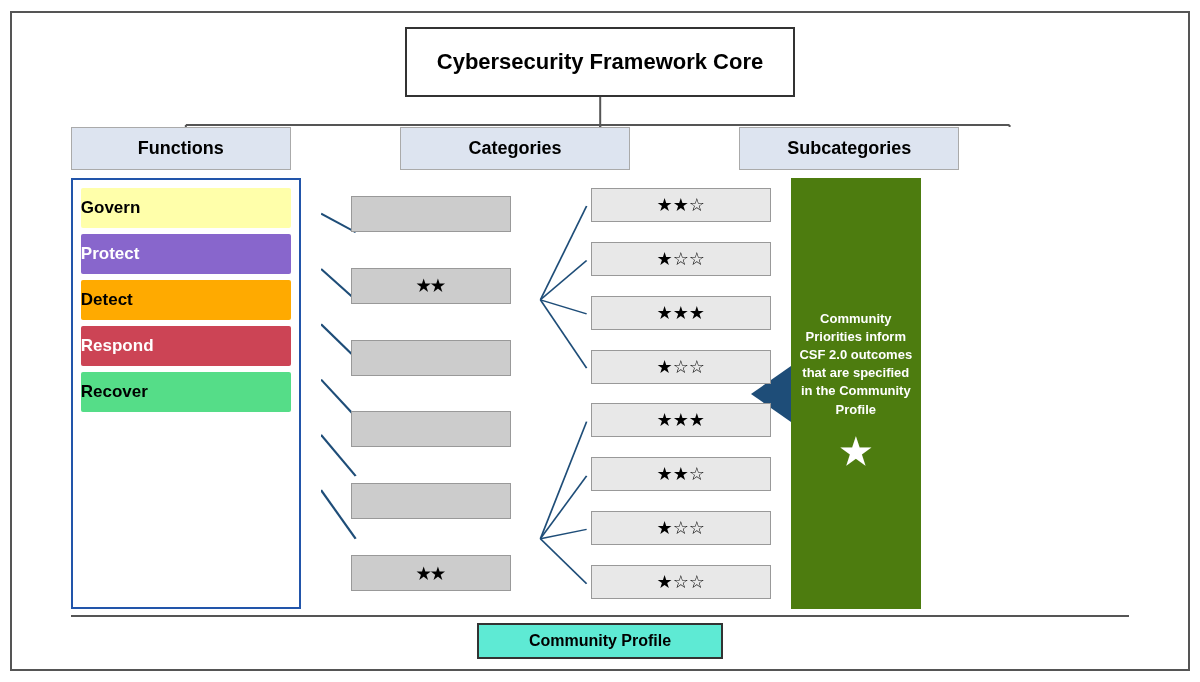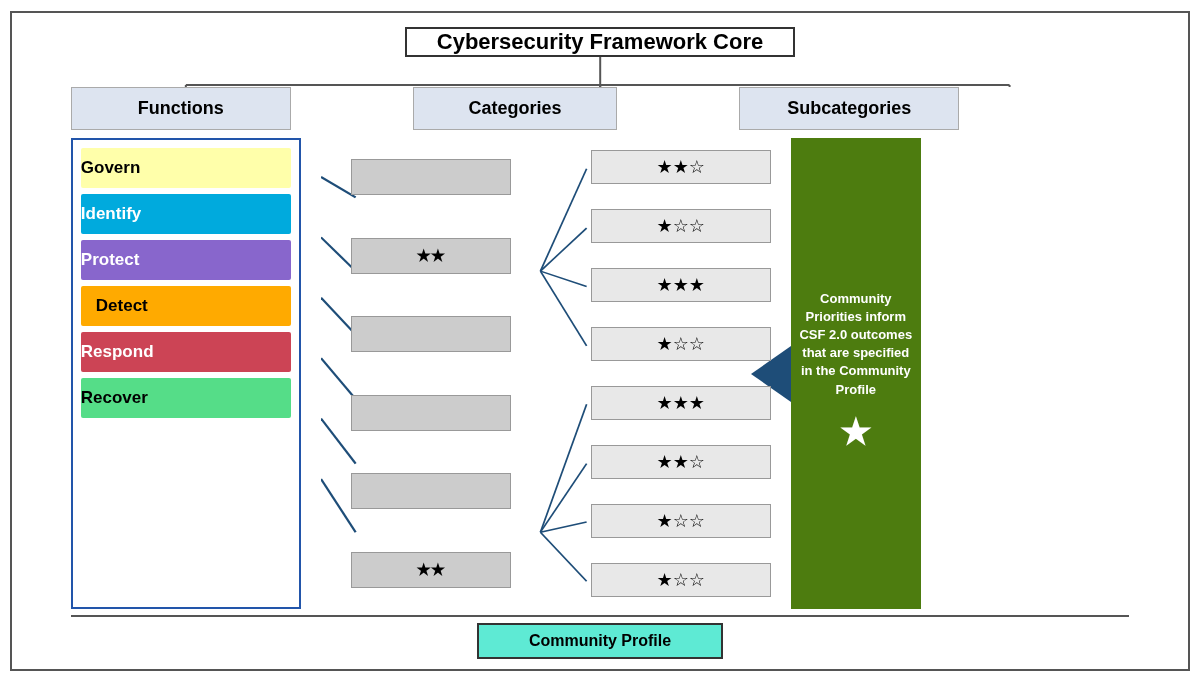--- a/index.html
+++ b/index.html
@@ -21,21 +21,21 @@
       position: relative;
       display: flex;
       flex-direction: column;
       align-items: center;
     }
 
     
     .title-box {
       border: 2px solid #333;
       background: white;
-      padding: 0 30px;
+      padding: 20px 30px;
       margin-top: 14px;
       font-size: 22px;
       font-weight: bold;
     }
 
     
     .headers-row {
       display: flex;
       width: 90%;
       justify-content: flex-end;
@@ -47,21 +47,21 @@
     .col-header {
       border: 1.5px solid #aaa;
       background: #dde4f0;
       text-align: center;
       font-size: 18px;
       font-weight: bold;
       padding: 10px 0;
     }
 
     .col-header.functions { width: 220px; }
-    .col-header.categories { width: 204px; }
+    .col-header.categories { width: 230px; }
     .col-header.subcategories { width: 220px; }
 
     
     .content-area {
       display: flex;
       width: 90%;
       margin: 0 auto;
       flex: 1;
       position: relative;
       margin-top: 8px;
@@ -82,21 +82,21 @@
       text-align: left;
       font-weight: bold;
       font-size: 17px;
       padding: 10px 0;
       border-radius: 2px;
     }
 
     .func-govern { background: #ffffaa; }
     .func-identify { background: #00aadd; color: white; }
     .func-protect { background: #8866cc; color: #ffffff; }
-    .func-detect { background: #ffaa00; padding-left: 15px; }
+    .func-detect { background: #ffaa00; }
     .func-respond { background: #cc4455; color: white; }
     .func-recover { background: #55dd88; }
 
     
     .middle-right {
       flex: 1;
       position: relative;
       display: flex;
       margin-left: 20px;
     }
@@ -260,21 +260,20 @@
     <div class="col-header categories">Categories</div>
     <div style="flex:1"></div>
     <div class="col-header subcategories">Subcategories</div>
     <div style="width:170px"></div>
   </div>
 
   <div class="content-area">
 
     <div class="functions-col">
       <div class="func-item func-govern">Govern</div>
-      <div class="func-item func-identify">Identify</div>
       <div class="func-item func-protect">Protect</div>
       <div class="func-item func-detect">Detect</div>
       <div class="func-item func-respond">Respond</div>
       <div class="func-item func-recover">Recover</div>
     </div>
 
     <div class="middle-right">
 
       <svg class="connectors-svg" viewBox="0 0 700 460" preserveAspectRatio="none" xmlns="http://www.w3.org/2000/svg">
 

